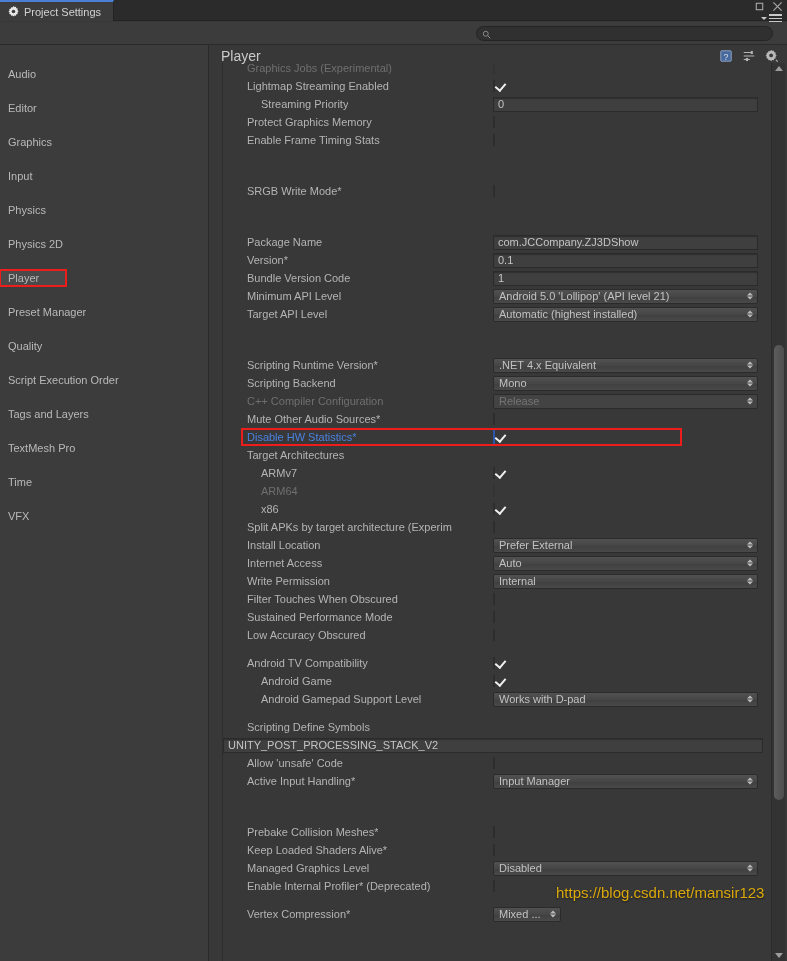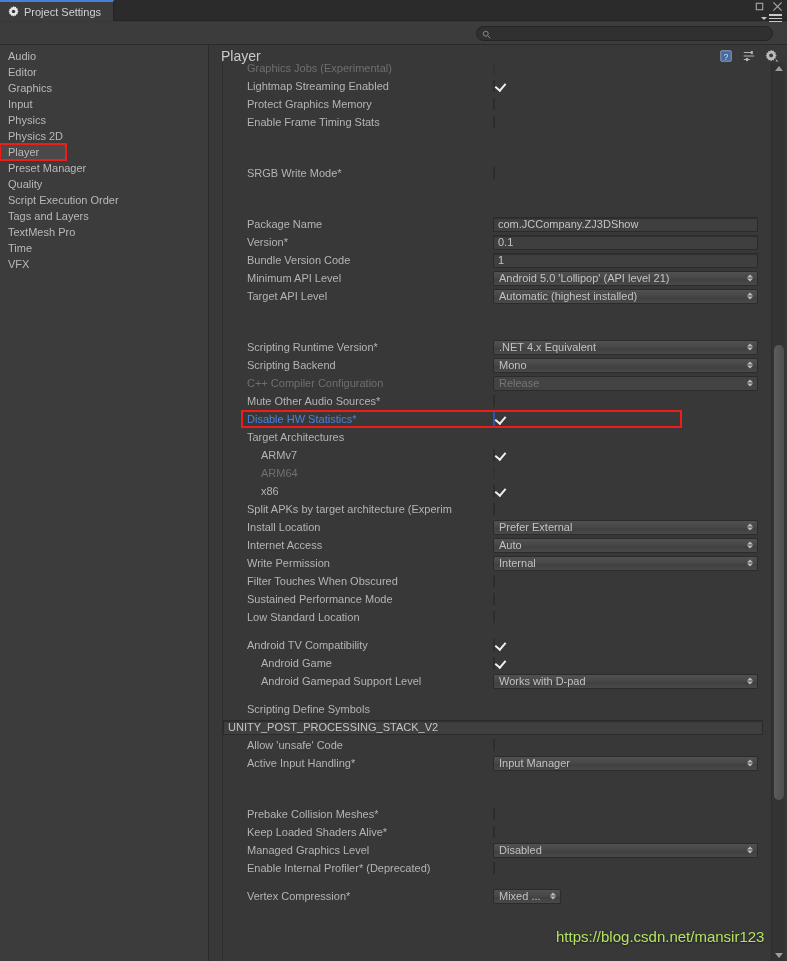--- a/index.html
+++ b/index.html
@@ -67,21 +67,21 @@
   }
 
   
   .sidebar {
     position: absolute; left: 0; top: 45px; width: 209px; height: 916px;
     background: #3c3c3c; border-right: 1px solid #2a2a2a;
     padding-top: 3px;
   }
   .side-item {
     height: 16px; line-height: 16px; padding-left: 8px;
-    color: #b9b9b9; font-size: 11px; white-space: nowrap;
+    color: #b9b9b9; font-size: 11px; white-space: nowrap; margin-top: 18px;
   }
   .side-item.selected { background: #4a4a4a; }
   .side-item.annotated {
     outline: 2px solid #ef1c1c; outline-offset: -1px;
     width: 66px;
   }
 
   
   .main {
     position: absolute; left: 210px; top: 45px; width: 577px; height: 916px;
@@ -192,22 +192,22 @@
   .vs-up { top: 3px; border-left: 4px solid transparent; border-right: 4px solid transparent; border-bottom: 5px solid #9d9d9d; }
   .vs-dn { bottom: 3px; border-left: 4px solid transparent; border-right: 4px solid transparent; border-top: 5px solid #9d9d9d; }
   .vs-thumb {
     position: absolute; left: 2px; width: 10px; top: 282px; height: 455px;
     background: linear-gradient(to right, #5c5c5c, #4e4e4e);
     border-radius: 5px;
   }
 
   
   .watermark {
-    position: absolute; left: 556px; top: 928px;
-    font-size: 15px; color: #bef264; opacity: .92;
+    position: absolute; left: 556px; top: 884px;
+    font-size: 15px; color: #eab308; opacity: .92;
     white-space: nowrap; text-shadow: 0 1px 2px rgba(0,0,0,.6);
   }
 </style>
 </head>
 <body>
 
 <div class="window">
 
   <div class="tabstrip">
     <div class="tab">
@@ -299,20 +299,26 @@
       <div class="rows">
           <div class="row" style="overflow: hidden;">
             <div class="lbl disabled">Graphics Jobs (Experimental)</div>
             <div class="ctrl"><span class="cb disabled"></span></div>
           </div>
           <div class="row">
             <div class="lbl">Lightmap Streaming Enabled</div>
             <div class="ctrl"><span class="cb checked"></span></div>
           </div>
           <div class="row">
+            <div class="lbl indent1">Streaming Priority</div>
+            <div class="ctrl">
+              <div class="tf w-std">0</div>
+            </div>
+          </div>
+          <div class="row">
             <div class="lbl">Protect Graphics Memory</div>
             <div class="ctrl"><span class="cb"></span></div>
           </div>
           <div class="row">
             <div class="lbl">Enable Frame Timing Stats</div>
             <div class="ctrl"><span class="cb"></span></div>
           </div>
           <div class="spacer"></div>
           <div class="header-row"></div>
           <div class="row">
@@ -467,21 +473,21 @@
           </div>
           <div class="row">
             <div class="lbl">Filter Touches When Obscured</div>
             <div class="ctrl"><span class="cb"></span></div>
           </div>
           <div class="row">
             <div class="lbl">Sustained Performance Mode</div>
             <div class="ctrl"><span class="cb"></span></div>
           </div>
           <div class="row">
-            <div class="lbl">Low Standard Location</div>
+            <div class="lbl">Low Accuracy Obscured</div>
             <div class="ctrl"><span class="cb"></span></div>
           </div>
           <div class="spacer"></div>
           <div class="row">
             <div class="lbl">Android TV Compatibility</div>
             <div class="ctrl"><span class="cb checked"></span></div>
           </div>
           <div class="row">
             <div class="lbl indent1">Android Game</div>
             <div class="ctrl"><span class="cb checked"></span></div>

